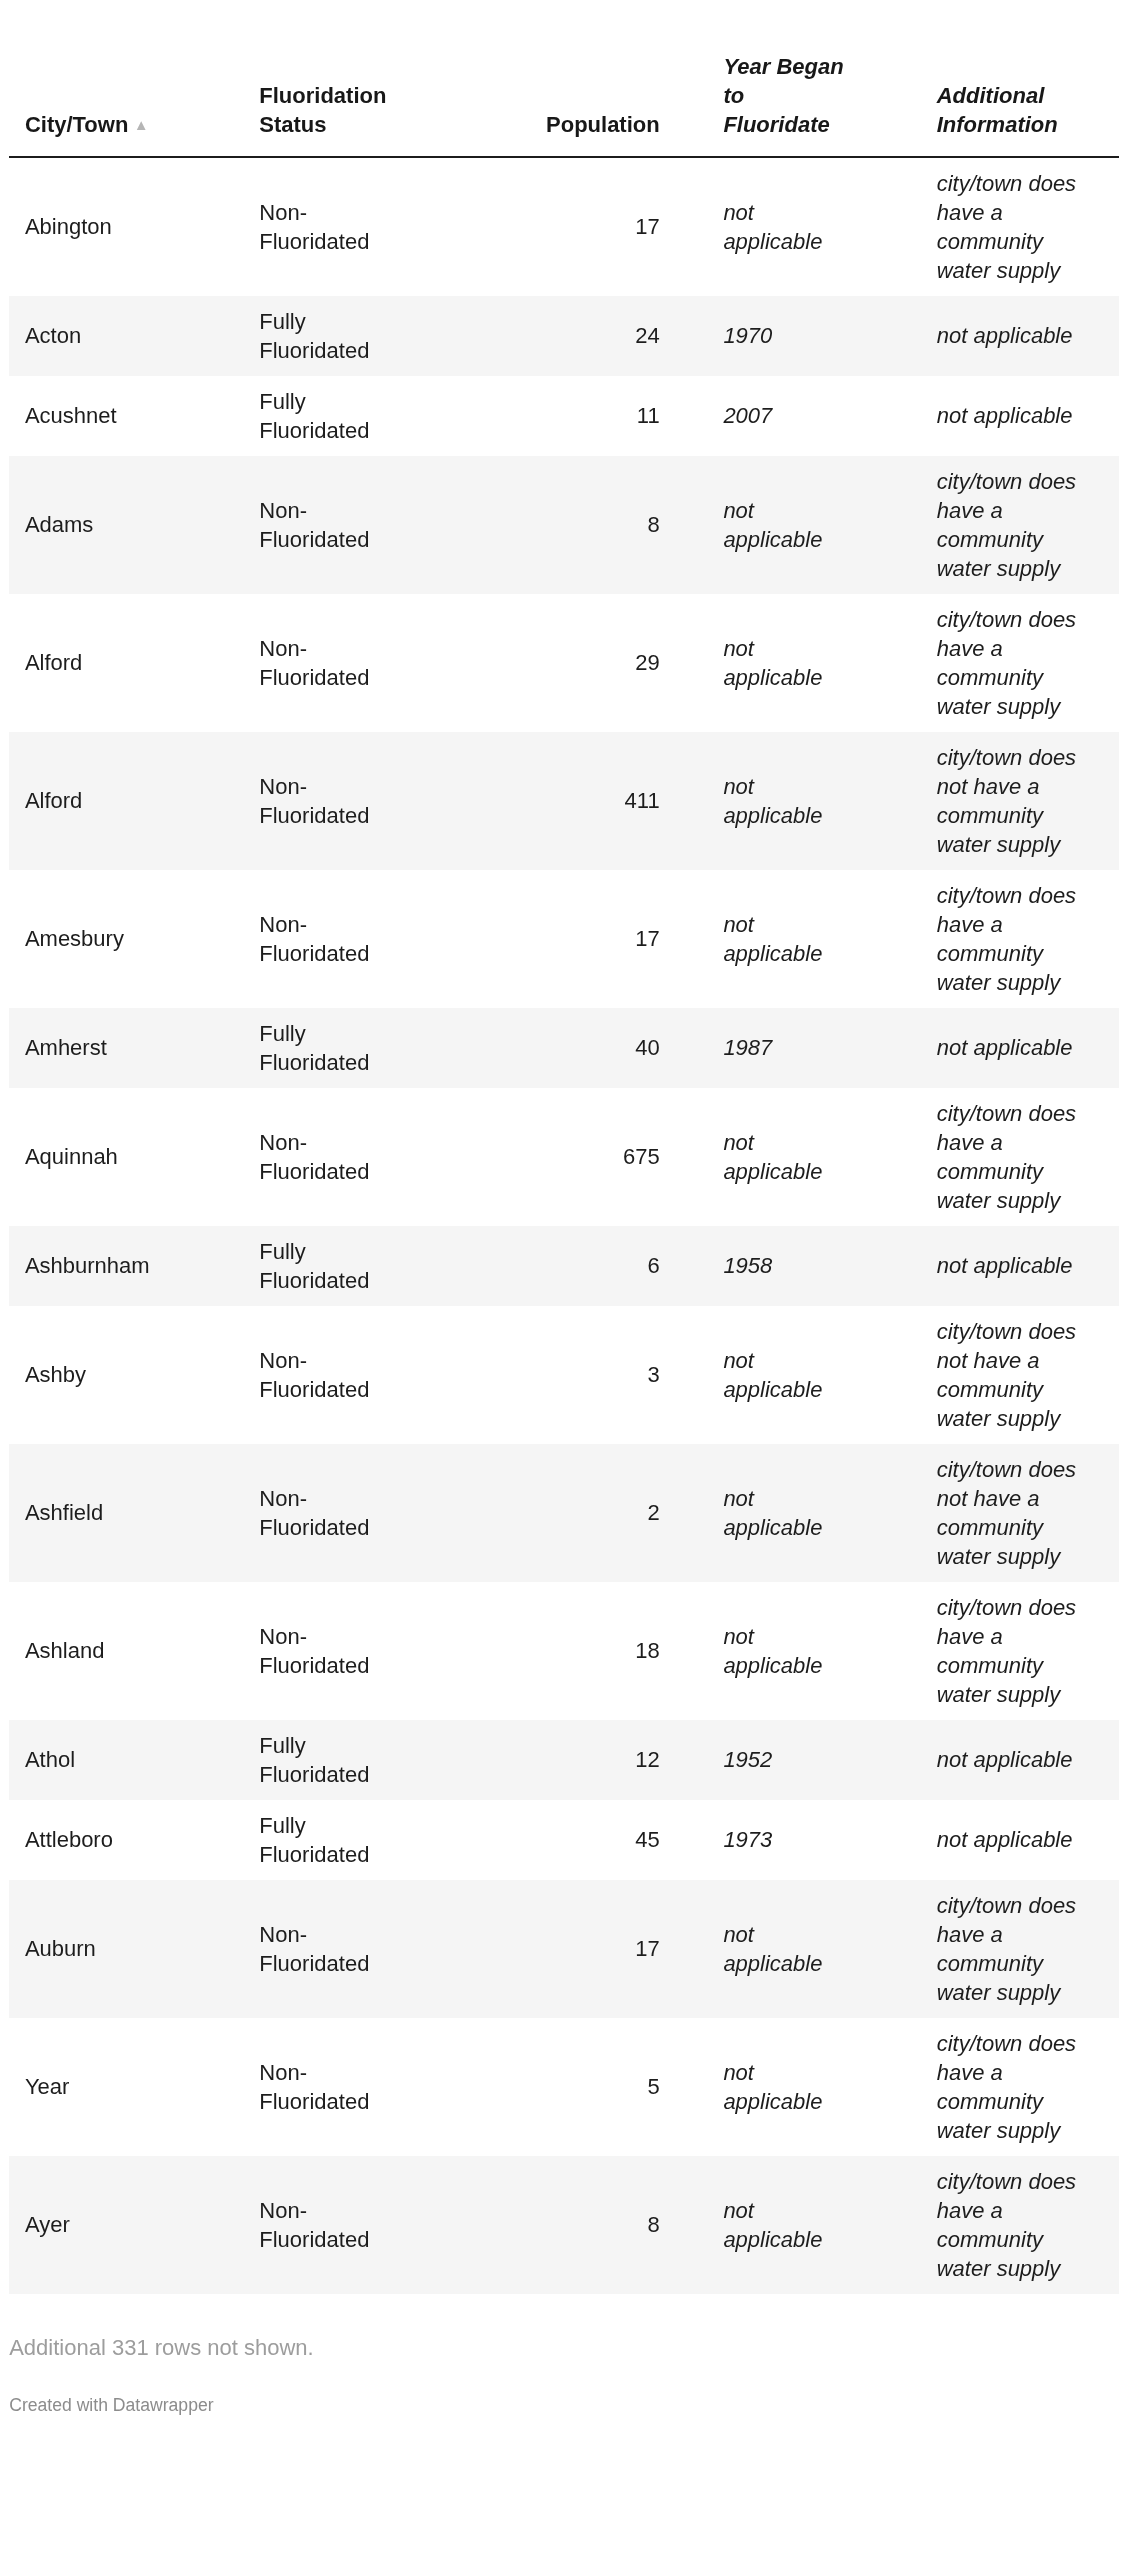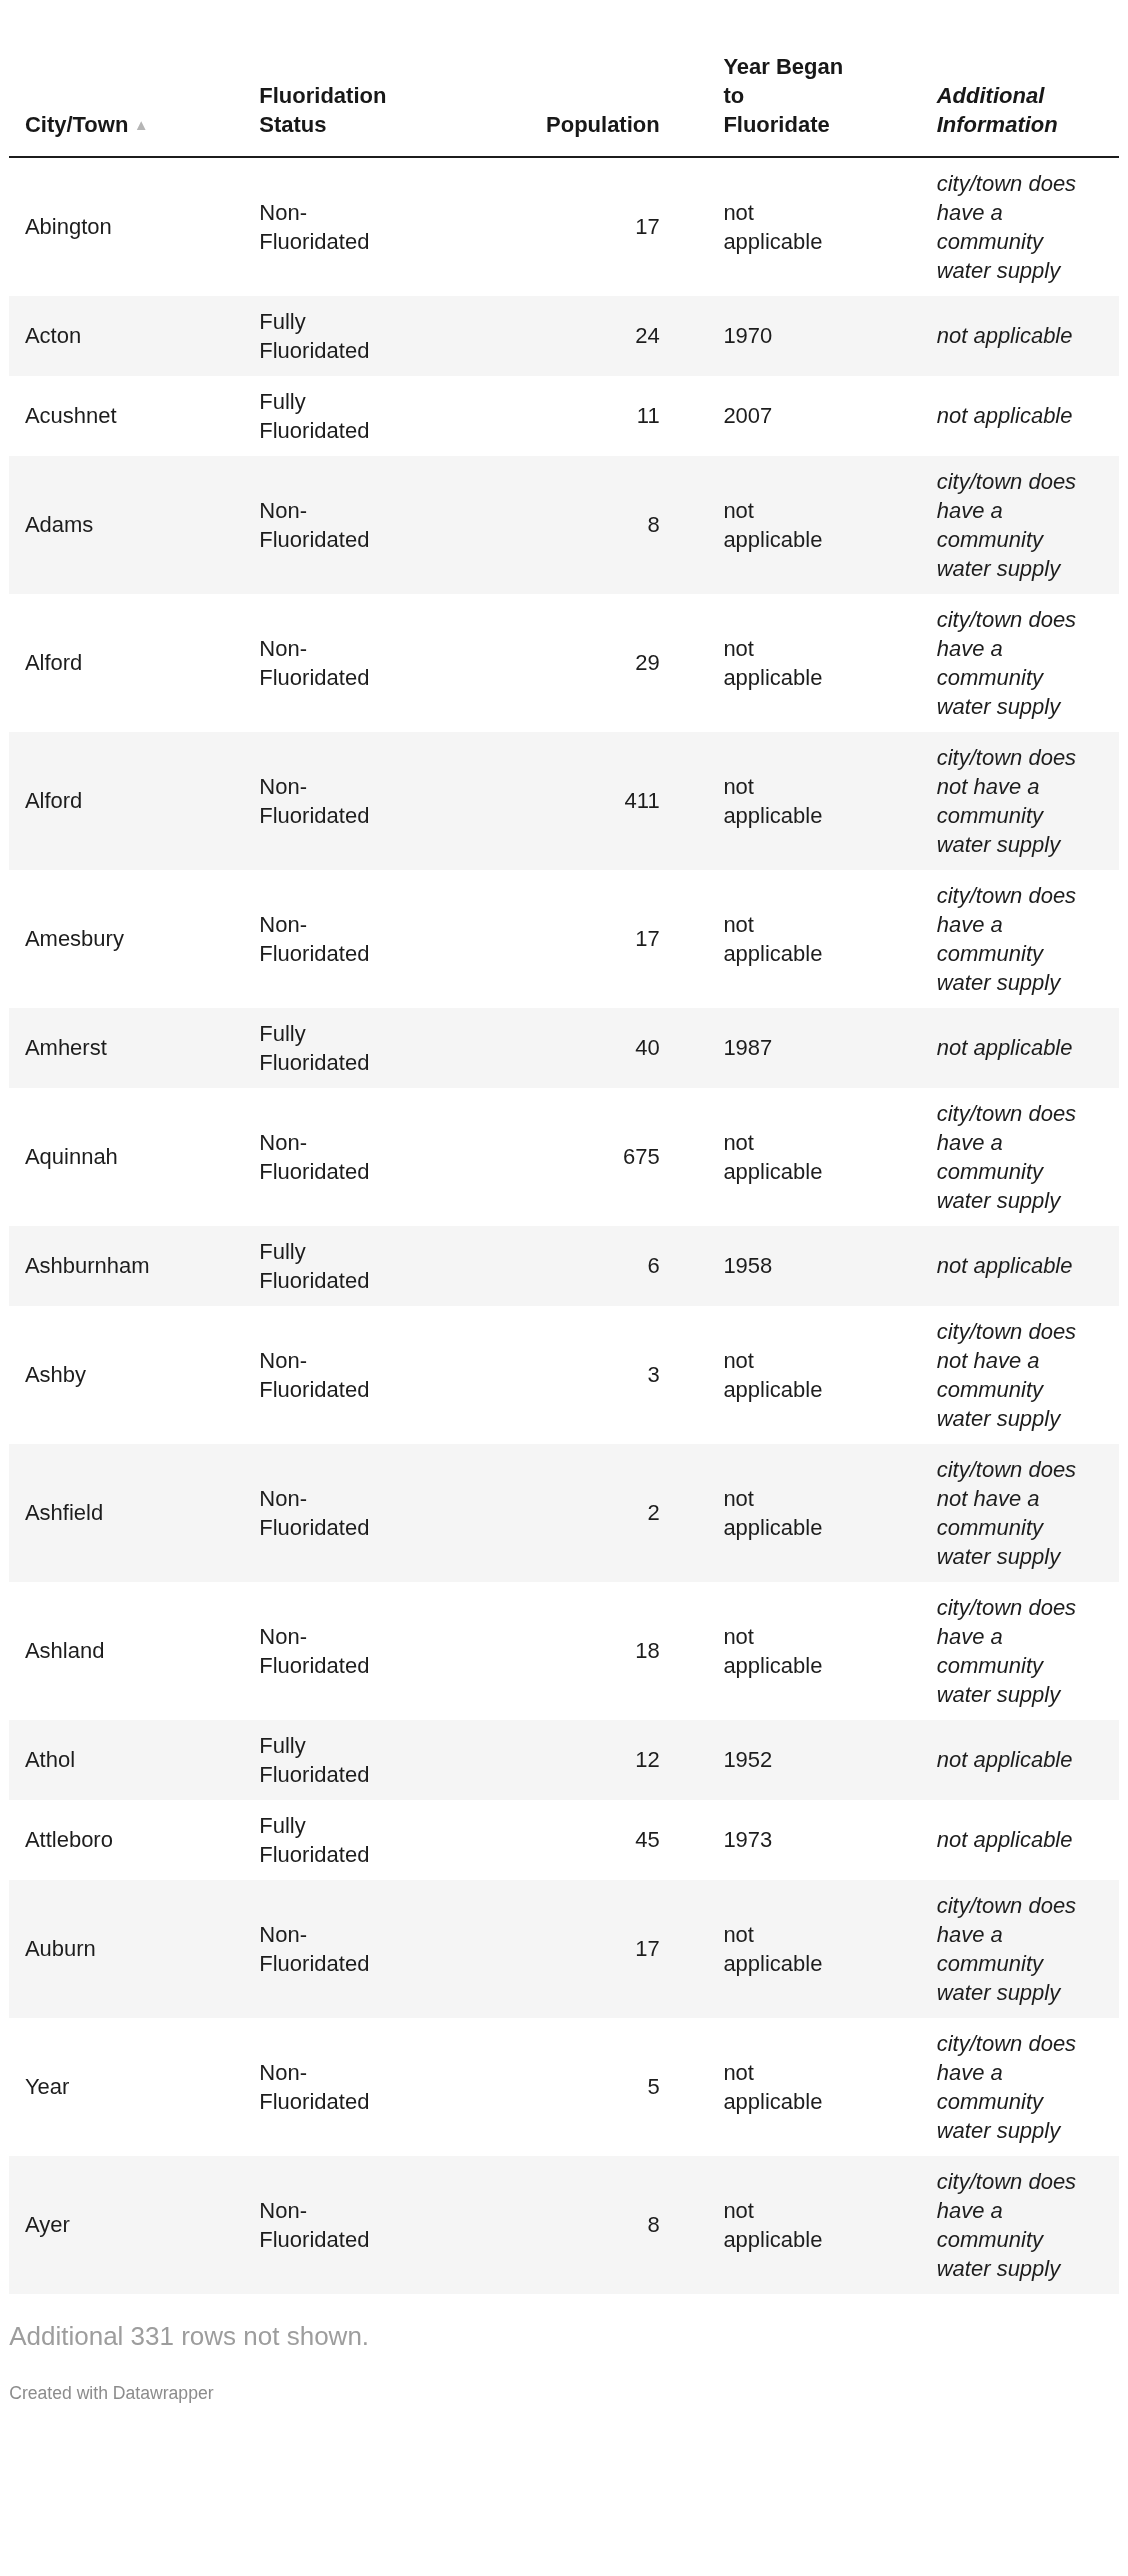--- a/index.html
+++ b/index.html
@@ -37,36 +37,36 @@
     font-size: 22px;
     line-height: 29px;
     font-weight: normal;
     color: #1d1d1d;
     vertical-align: middle;
     padding: 11px 15.7px;
     white-space: pre-line;
   }
   
   th:nth-child(3), td:nth-child(3) { text-align: right; }
-  th:nth-child(4), td:nth-child(4) { padding-left: 48px; padding-right: 17.6px; }
+  th:nth-child(4), td:nth-child(4) { padding-left: 48px; padding-right: 17.6px; font-style: italic; }
   th:nth-child(5), td:nth-child(5) { padding-left: 70px; padding-right: 6.5px; font-style: italic; }
   tbody tr:nth-child(even) { background: #f5f5f5; }
   .sort-arrow {
     color: #b5b5b5;
     font-size: 15px;
     padding-left: 5.5px;
     vertical-align: 1.8px;
     font-weight: normal;
   }
   .footer {
     margin-left: 9.2px;
   }
   .rows-note {
-    margin-top: 28px;
-    font-size: 26px;
+    margin-top: 40px;
+    font-size: 22px;
     line-height: 28px;
     color: #9d9d9d;
   }
   .attribution {
     margin-top: 33px;
     font-size: 17.6px;
     line-height: 20.3px;
     color: #8c8c8c;
     text-decoration: none;
     display: inline-block;

